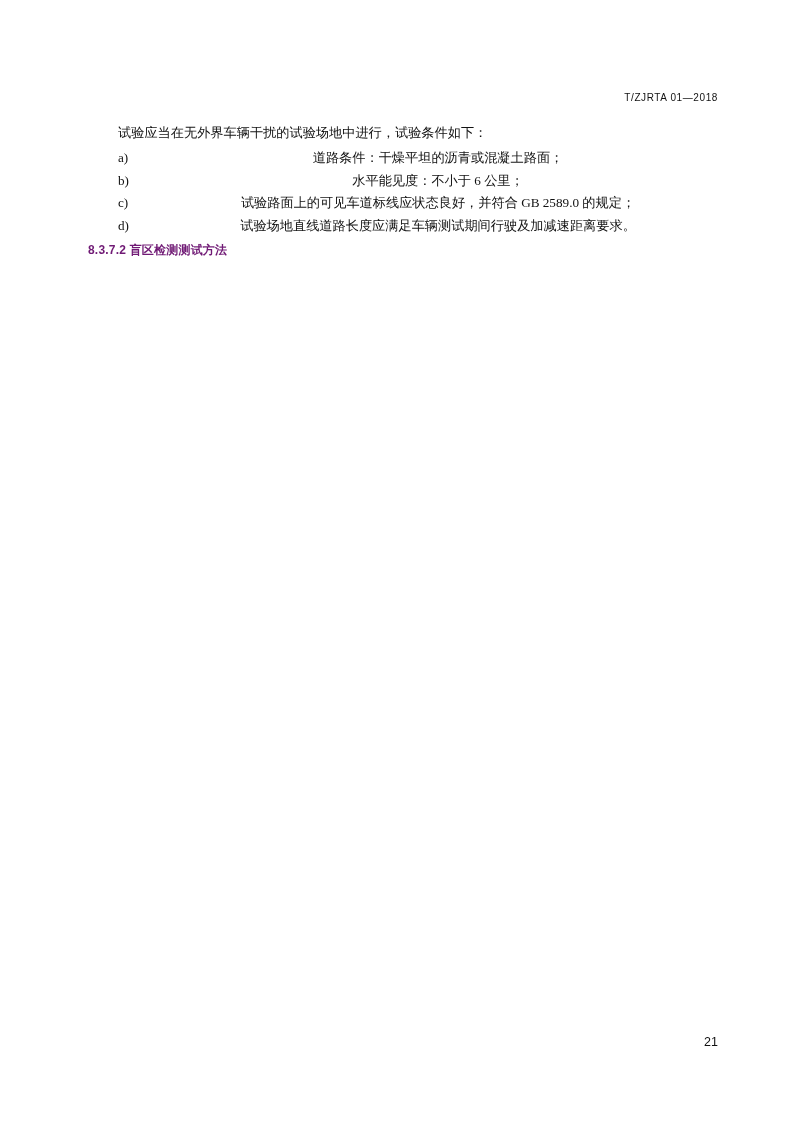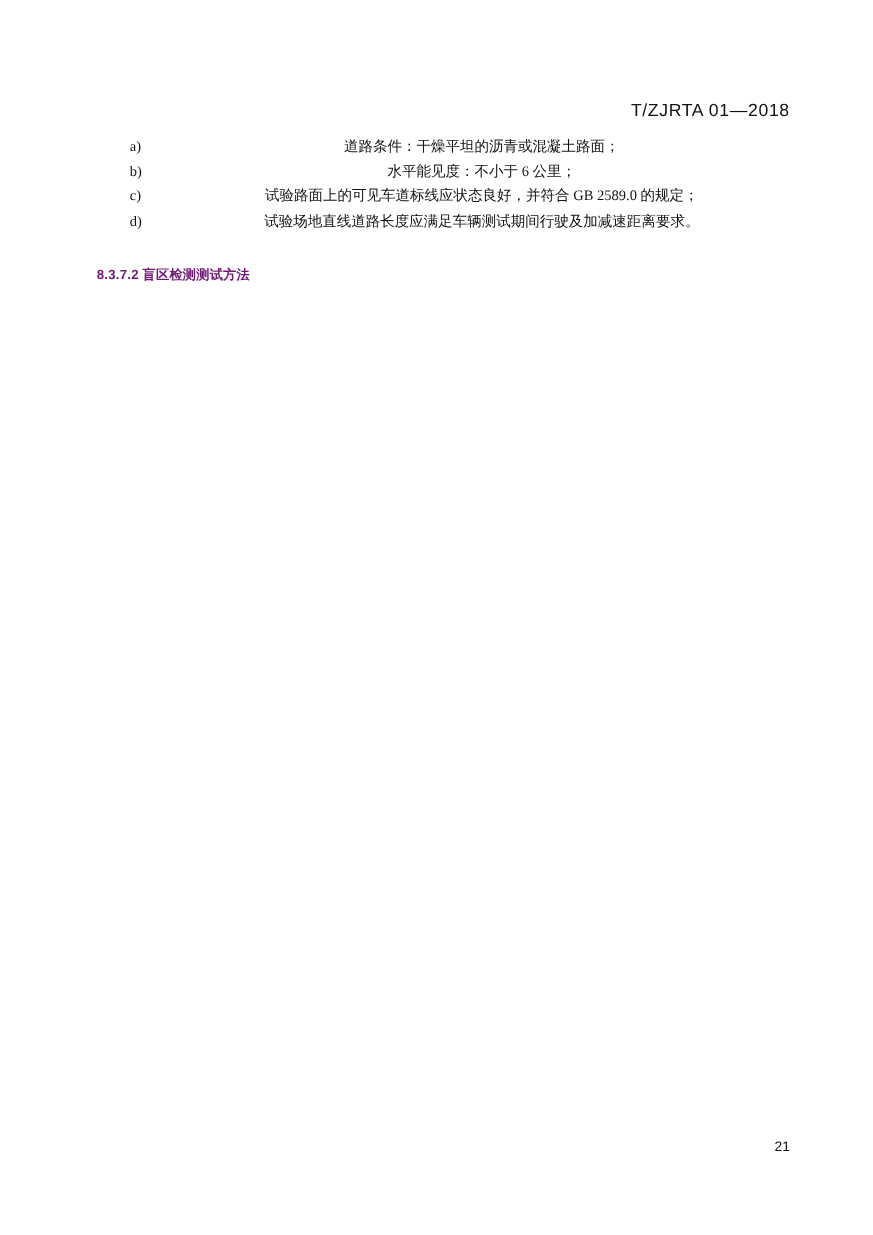--- a/index.html
+++ b/index.html
@@ -21,21 +21,21 @@
     width: 794px;
     height: 1123px;
     overflow: hidden;
   }
   
   .header {
     position: absolute;
     top: 92px;
     right: 76px;
     font-family: "Liberation Sans", "DejaVu Sans", sans-serif;
-    font-size: 16px;
+    font-size: 10px;
     letter-spacing: 0.6px;
     color: #111;
     white-space: nowrap;
   }
   
   .content {
     position: absolute;
     top: 122px;
     left: 118px;
     width: 600px;
@@ -107,20 +107,21 @@
   }
 </style>
 </head>
 <body>
 
 <div class="page">
 
   <div class="header">T/ZJRTA 01—2018</div>
 
   <div class="content">
+    <p class="para indent">试验应当在无外界车辆干扰的试验场地中进行，试验条件如下：</p>
 
     <ul class="list">
       <li class="list-item">
         <span class="list-marker">a)</span>
         <span class="list-text">道路条件：干燥平坦的沥青或混凝土路面；</span>
       </li>
       <li class="list-item">
         <span class="list-marker">b)</span>
         <span class="list-text">水平能见度：不小于 6 公里；</span>
       </li>

